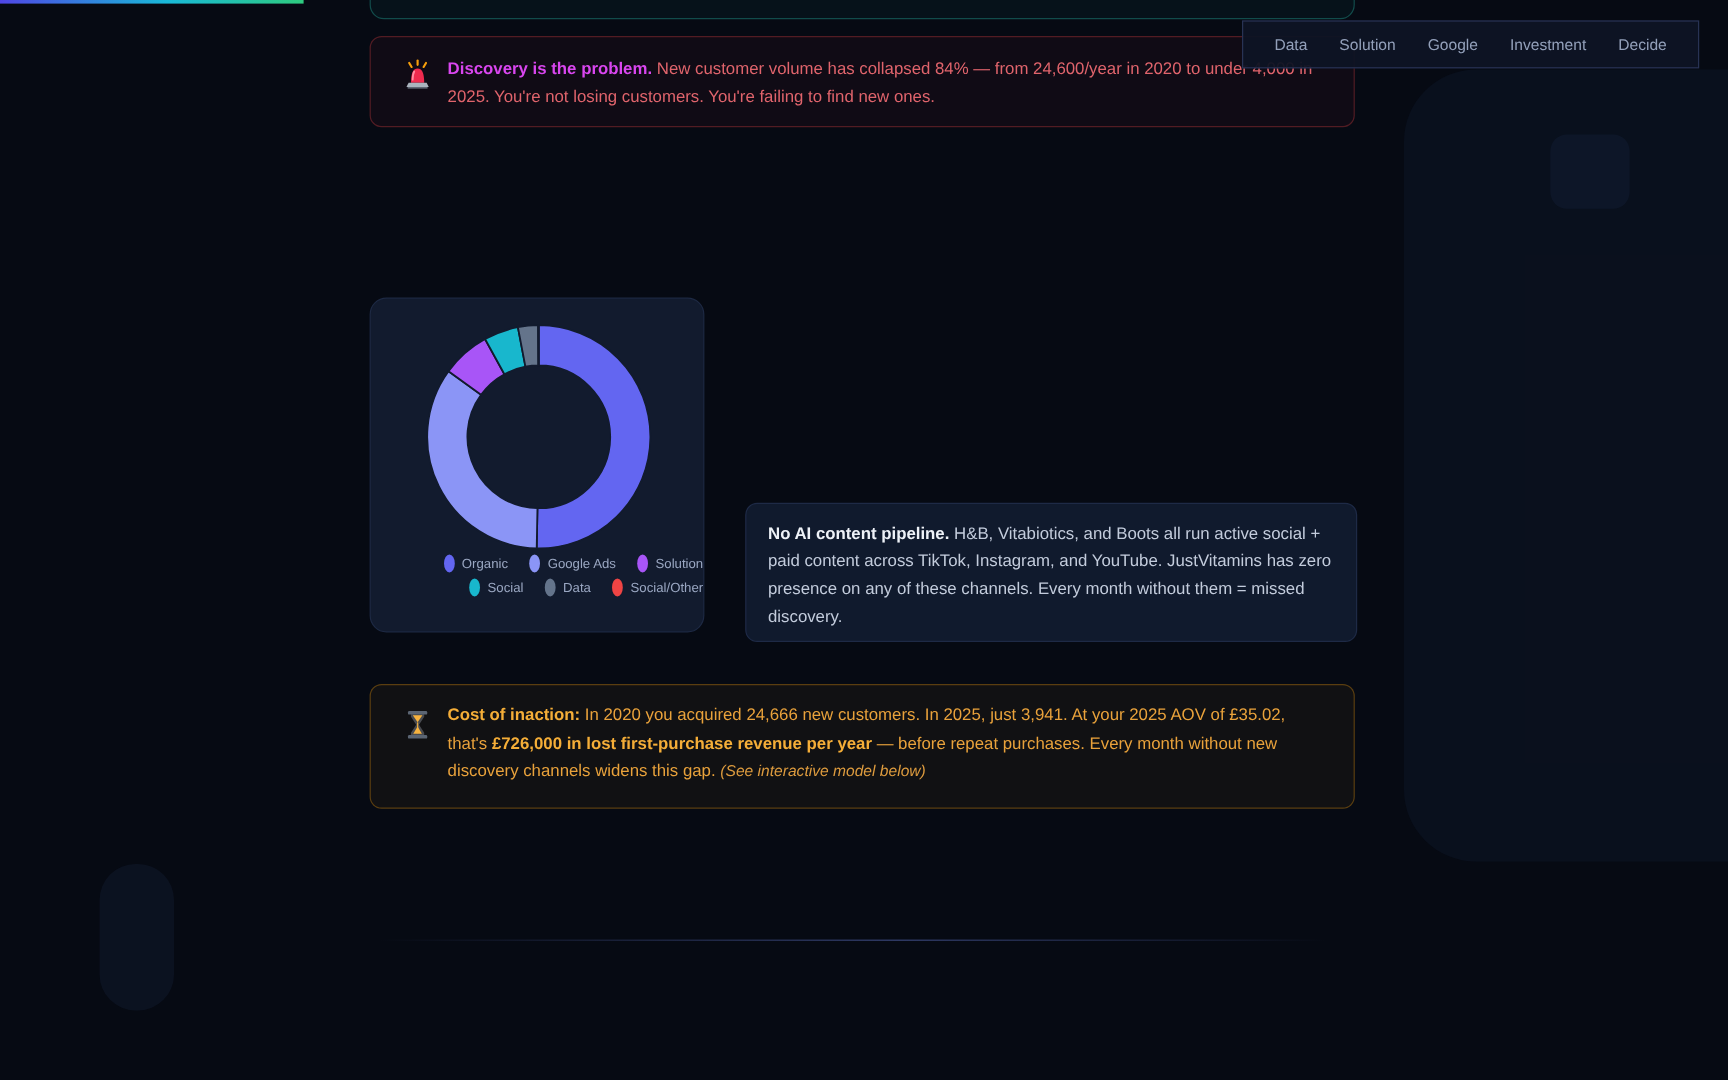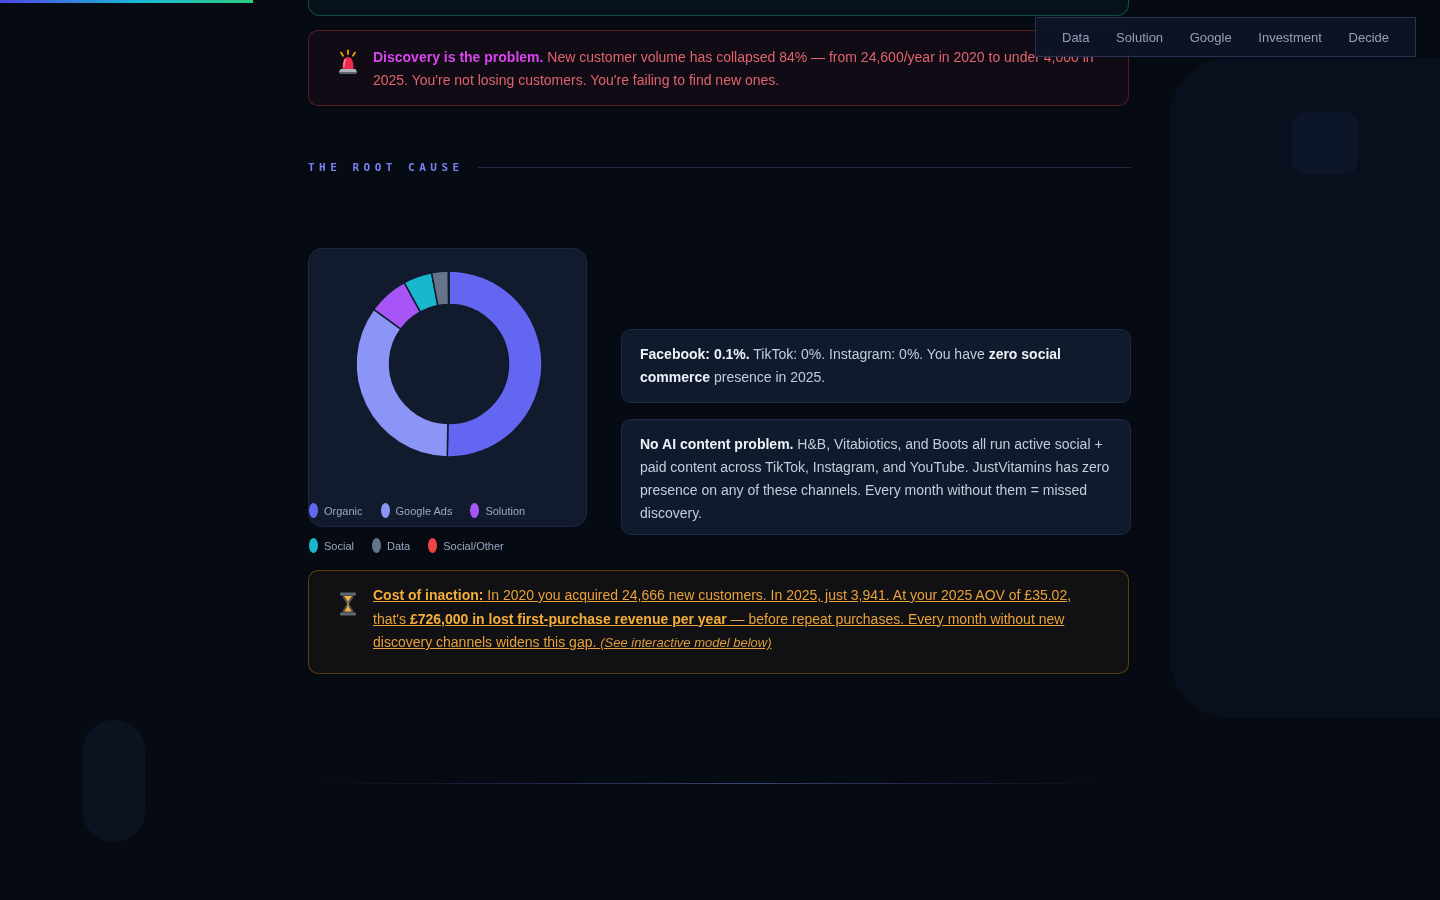--- a/index.html
+++ b/index.html
@@ -47,42 +47,42 @@
     letter-spacing:4.5px;color:#7880f2;white-space:nowrap;}
   .eyebrow-line{flex:1;height:1px;background:#212a41;margin-left:14px;}
   .section-title{position:absolute;left:308px;top:186px;margin:0;
     font-size:26px;font-weight:bold;color:#f2f4f8;letter-spacing:.2px;}
 
   
   .chart-card{position:absolute;left:308px;top:248px;width:279px;height:279px;
     background:#121b2e;border:1px solid #1d2943;border-radius:14px;box-sizing:border-box;}
   .donut-svg{position:absolute;left:20px;top:-5px;}
   .chart-legend{position:absolute;left:0;top:213px;width:100%;
-    display:flex;flex-direction:column;align-items:flex-start;gap:20px;margin-top:41px;}
+    display:flex;flex-direction:column;align-items:flex-end;gap:5px;}
   .legend-row{display:flex;gap:18px;align-items:center;}
   .legend-item{display:flex;align-items:center;gap:6px;font-size:11px;color:#9aa7c2;cursor:pointer;}
   .legend-dot{width:9px;height:15px;border-radius:50%;flex:none;}
 
   
   .info-card{position:absolute;left:621px;width:510px;box-sizing:border-box;
     background:#101a2d;border:1px solid #1e2a46;border-radius:10px;
     padding:13px 18px;font-size:14px;line-height:23px;color:#c3ccdc;}
   .info-card b{color:#eef2f8;}
   .info-card .accent-red{color:#ef4d55;font-weight:bold;}
   .card-1{top:243px;height:73px;}
   .card-2{top:329px;height:74px;}
   .card-3{top:419px;height:116px;}
 
   
   .cost-box{position:absolute;left:308px;top:570px;width:821px;height:104px;
     border:1px solid rgba(245,158,11,.32);background:rgba(245,158,11,.05);
     border-radius:10px;box-sizing:border-box;}
   .cost-icon{position:absolute;left:30px;top:21px;width:18px;height:24px;}
   .cost-text{position:absolute;left:64px;top:13px;width:718px;
-    font-size:14px;line-height:23.5px;color:#e9a23b;text-decoration:underline;}
+    font-size:14px;line-height:23.5px;color:#e9a23b;}
   .cost-text b{color:#f5ae38;}
   .cost-text .note{font-style:italic;font-size:13px;color:#dd9b3e;}
 
   
   .section-divider{position:absolute;left:315px;top:783px;width:790px;height:1px;
     background:linear-gradient(90deg,rgba(80,100,170,0) 0%,rgba(95,115,200,.55) 55%,rgba(80,100,170,0) 100%);}
 </style>
 </head>
 <body>
 
@@ -112,24 +112,20 @@
   </div>
 
   <nav class="floating-nav">
     <span>Data</span>
     <span>Solution</span>
     <span>Google</span>
     <span>Investment</span>
     <span>Decide</span>
   </nav>
 
-  <div class="eyebrow-row">
-    <span class="eyebrow">THE ROOT CAUSE</span>
-    <span class="eyebrow-line"></span>
-  </div>
 
   <div class="chart-card">
     <svg class="donut-svg" width="240" height="240" viewBox="0 0 240 240">
         <path d="M 120 27 A 93 93 0 1 1 118.24709510646703 212.98347877141524 L 118.87851783693321 179.48942996665812 A 59.5 59.5 0 1 0 120 60.5 Z" fill="#6366f1" stroke="#121b2e" stroke-width="1.5"></path>
         <path d="M 118.24709510646703 212.98347877141524 A 93 93 0 0 1 44.7614195231299 65.33597153679997 L 71.86348883469064 85.02677748859784 A 59.5 59.5 0 0 0 118.87851783693321 179.48942996665812 Z" fill="#8b95f6" stroke="#121b2e" stroke-width="1.5"></path>
         <path d="M 44.7614195231299 65.33597153679997 A 93 93 0 0 1 75.19690830854049 38.50347875592068 L 91.33565639094795 67.85975253739011 A 59.5 59.5 0 0 0 71.86348883469064 85.02677748859784 Z" fill="#a855f7" stroke="#121b2e" stroke-width="1.5"></path>
         <path d="M 75.19690830854049 38.50347875592068 A 93 93 0 0 1 102.57353774352761 28.647285682231953 L 108.85081178214938 61.55390858164302 A 59.5 59.5 0 0 0 91.33565639094795 67.85975253739011 Z" fill="#18b7cd" stroke="#121b2e" stroke-width="1.5"></path>
         <path d="M 102.57353774352761 28.647285682231953 A 93 93 0 0 1 119.41566761120303 27.00183574037925 L 119.62615293404926 60.50117447905984 A 59.5 59.5 0 0 0 108.85081178214938 61.55390858164302 Z" fill="#64748b" stroke="#121b2e" stroke-width="1.5"></path>
         <path d="M 119.41566761120303 27.00183574037925 A 93 93 0 0 1 119.99999999999999 27 L 119.99999999999999 60.5 A 59.5 59.5 0 0 0 119.62615293404926 60.50117447905984 Z" fill="#ef4444" stroke="#121b2e" stroke-width="1.5"></path>
       </svg>
@@ -159,26 +155,23 @@
           </span>
           <span class="legend-item">
             <span class="legend-dot" style="background: rgb(239, 68, 68);"></span>
             <span>Social/Other</span>
           </span>
         </div>
       </div>
   </div>
 
 
-  <div class="info-card card-2">
-    <b>Facebook: 0.1%.</b><span> TikTok: 0%. Instagram: 0%. You have </span><b>zero social commerce</b><span> presence in 2025.</span>
-  </div>
 
   <div class="info-card card-3">
-    <b>No AI content problem.</b><span> H&amp;B, Vitabiotics, and Boots all run active social + paid content across TikTok, Instagram, and YouTube. JustVitamins has zero presence on any of these channels. Every month without them = missed discovery.</span>
+    <b>No AI content pipeline.</b><span> H&amp;B, Vitabiotics, and Boots all run active social + paid content across TikTok, Instagram, and YouTube. JustVitamins has zero presence on any of these channels. Every month without them = missed discovery.</span>
   </div>
 
   <div class="cost-box">
     <svg class="cost-icon" viewBox="0 0 18 24">
       <rect x="1" y="0.5" width="16" height="3" rx="1" fill="#5b6573"></rect>
       <rect x="1" y="20.5" width="16" height="3" rx="1" fill="#5b6573"></rect>
       <path d="M3.5 3.5 h11 v1.8 L10.2 12 l4.3 6.7 v1.8 h-11 v-1.8 L7.8 12 L3.5 5.3 Z" fill="#dbe4f0" opacity="0.28"></path>
       <path d="M5 4 h8 L9 9.8 Z" fill="#f6b23f"></path>
       <path d="M9 13.5 l3.6 6 H5.4 Z" fill="#f6b23f"></path>
       <rect x="8.6" y="10" width="0.9" height="9" fill="#f6b23f"></rect>

